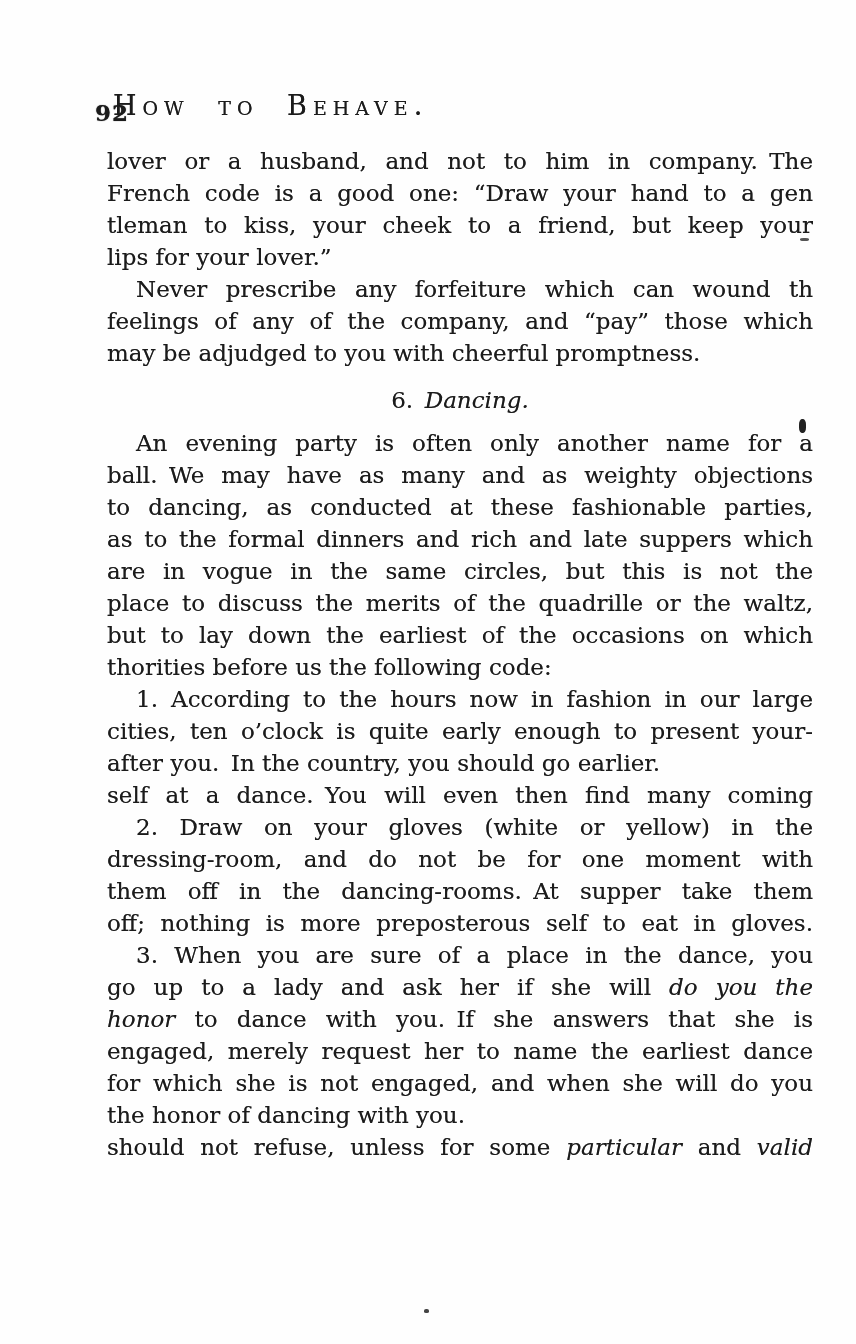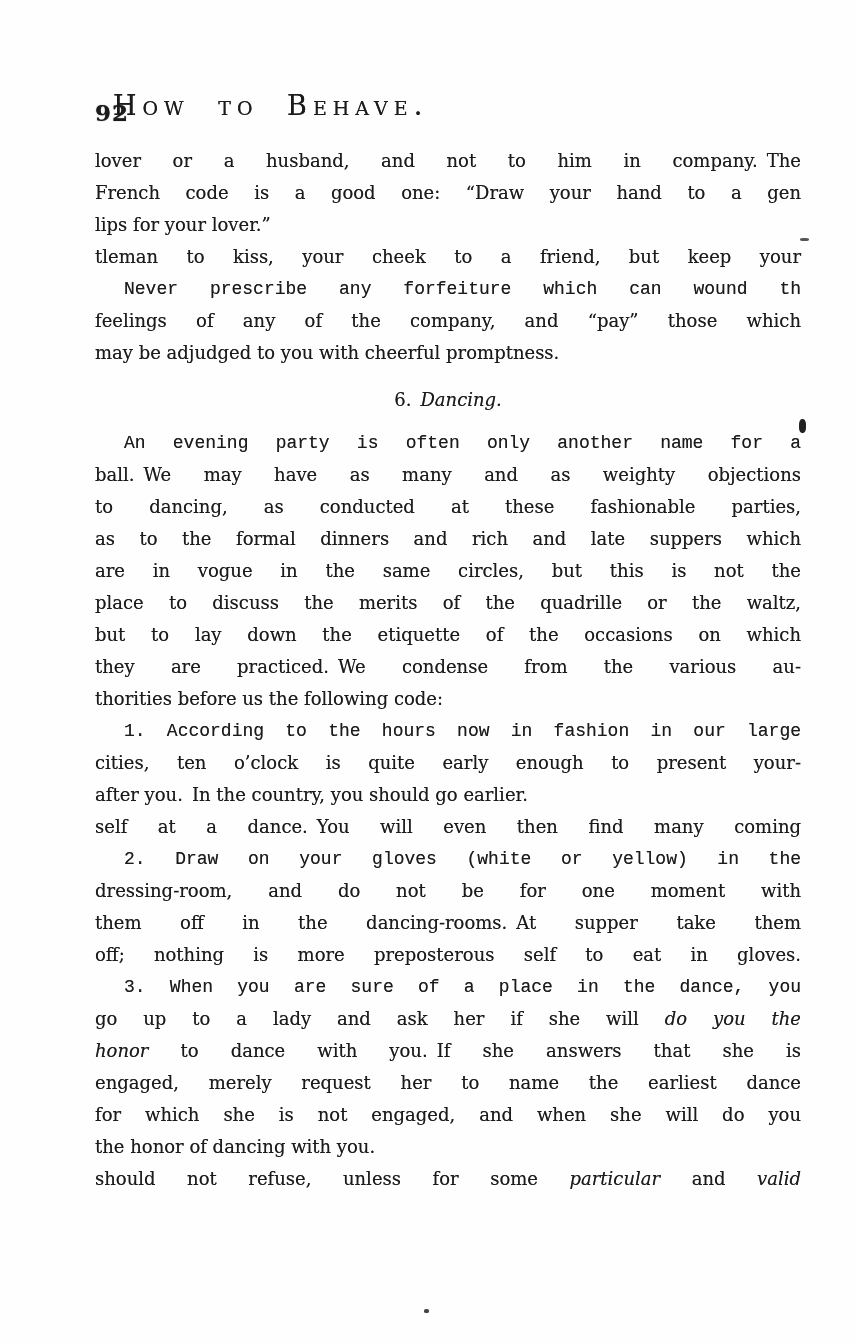--- a/index.html
+++ b/index.html
@@ -36,35 +36,35 @@
     top: 0;
     transform: translateX(18px);
     font-variant: small-caps;
     font-size: 27px;
     letter-spacing: 6px;
     word-spacing: 14px;
     text-shadow: 0 0 0.6px rgba(0,0,0,.65);
   }
   .textblock {
     position: absolute;
-    left: 95px;
+    left: 107px;
     top: 145px;
     width: 706px;
-    font-size: 18px;
+    font-size: 23px;
     line-height: 32px;
     text-shadow: 0 0 0.6px rgba(0,0,0,.55);
   }
   .para { margin: 0; }
   .line {
     text-align: justify;
     text-align-last: justify;
     white-space: normal;
   }
   .line.last { text-align-last: left; }
-  .line.indent { text-indent: 29px; font-family: Liberation Mono, monospace; }
+  .line.indent { text-indent: 29px; }
   .heading {
     text-align: center;
     margin: 15px 0 11px 0;
   }
   em { font-style: italic; }
   .artifact {
     position: absolute;
     border-radius: 40%;
   }
 </style>
@@ -73,38 +73,37 @@
 
 <div class="page">
   <div class="header">
     <span class="pagenum">92</span>
     <span class="title">How to Behave.</span>
   </div>
   <div class="textblock">
       <div class="para">
         <div class="line">lover or a husband, and not to him in company. The</div>
         <div class="line">French code is a good one: “Draw your hand to a gen</div>
+        <div class="line">tleman to kiss, your cheek to a friend, but keep your</div>
         <div class="line last">lips for your lover.”</div>
-        <div class="line">tleman to kiss, your cheek to a friend, but keep your</div>
       </div>
       <div class="para">
         <div class="line indent">Never prescribe any forfeiture which can wound th</div>
         <div class="line">feelings of any of the company, and “pay” those which</div>
         <div class="line last">may be adjudged to you with cheerful promptness.</div>
       </div>
       <div class="heading">6. <em>Dancing.</em></div>
       <div class="para">
         <div class="line indent">An evening party is often only another name for a</div>
         <div class="line">ball. We may have as many and as weighty objections</div>
         <div class="line">to dancing, as conducted at these fashionable parties,</div>
         <div class="line">as to the formal dinners and rich and late suppers which</div>
         <div class="line">are in vogue in the same circles, but this is not the</div>
         <div class="line">place to discuss the merits of the quadrille or the waltz,</div>
-        <div class="line">but to lay down the etiquette of the occasions on which</div>
-        <div class="line">they are practiced. We condense from the various au-</div>
+        <div class="line">but to lay down the earliest of the occasions on which</div>
         <div class="line last">thorities before us the following code:</div>
       </div>
       <div class="para">
         <div class="line indent">1. According to the hours now in fashion in our large</div>
         <div class="line">cities, ten o’clock is quite early enough to present your-</div>
         <div class="line last">after you. In the country, you should go earlier.</div>
         <div class="line">self at a dance. You will even then find many coming</div>
       </div>
       <div class="para">
         <div class="line indent">2. Draw on your gloves (white or yellow) in the</div>

